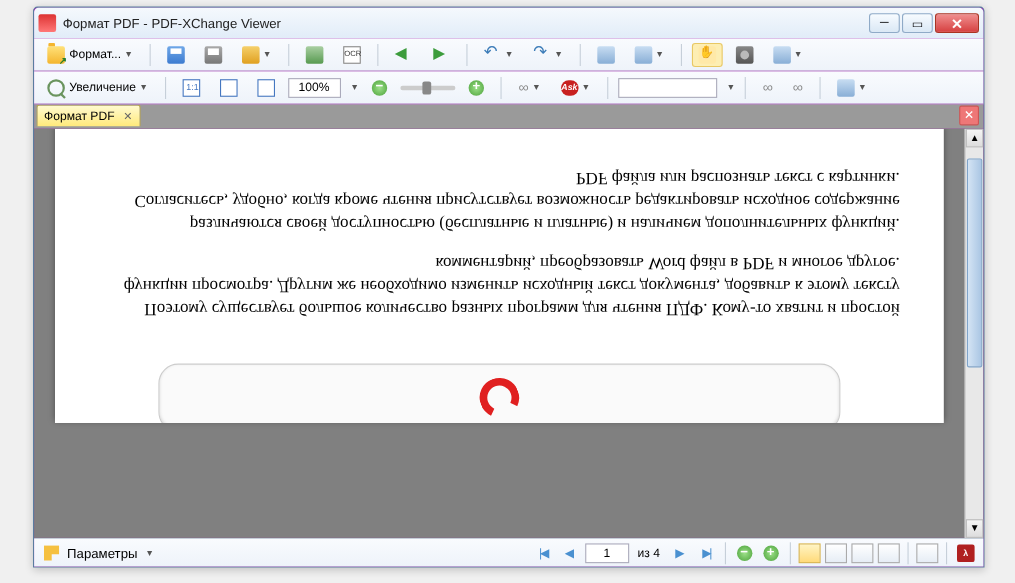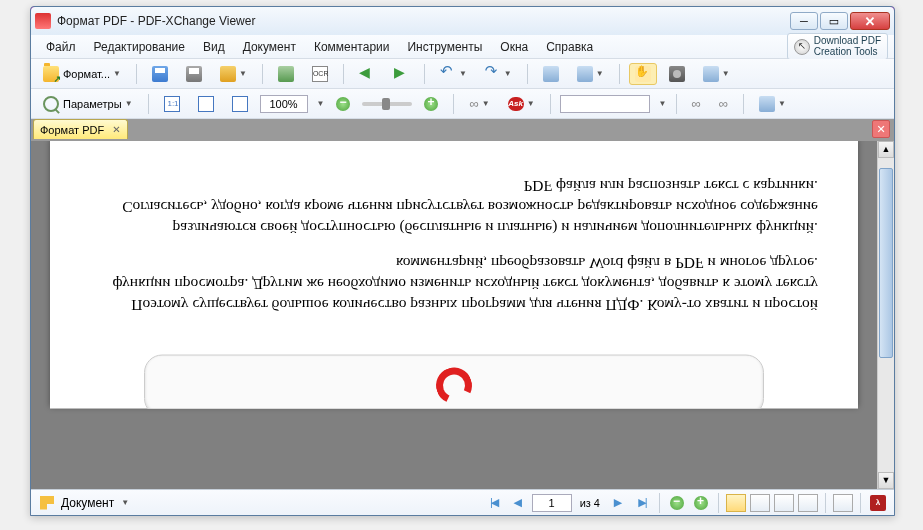--- a/index.html
+++ b/index.html
@@ -95,37 +95,20 @@
   <div class="titlebar">
     <span class="app-icon"></span>
     <span class="title-text">Формат PDF - PDF-XChange Viewer</span>
     <div class="win-controls">
       <div class="win-btn">─</div>
       <div class="win-btn">▭</div>
       <div class="win-btn close">✕</div>
     </div>
   </div>
 
-  <div class="menubar">
-    <div class="menu-item">Файл</div>
-    <div class="menu-item">Редактирование</div>
-    <div class="menu-item">Вид</div>
-    <div class="menu-item">Документ</div>
-    <div class="menu-item">Комментарии</div>
-    <div class="menu-item">Инструменты</div>
-    <div class="menu-item">Окна</div>
-    <div class="menu-item">Справка</div>
-    <div class="promo">
-      <span class="cursor-icon"></span>
-      <div class="promo-text">
-        <div>Download PDF</div>
-          <div>Creation Tools</div>
-      </div>
-    </div>
-  </div>
 
   <div class="toolbar">
     <div class="btn">
       <span class="icon ico-folder"></span>
       <span class="btn-text">Формат...</span>
       <span class="dd">▼</span>
     </div>
     <span class="sep"></span>
     <div class="btn">
         <span class="icon ico-save"></span>
@@ -177,21 +160,21 @@
       </div>
     <div class="btn">
         <span class="icon ico-generic"></span>
         <span class="dd">▼</span>
       </div>
   </div>
 
   <div class="toolbar2">
     <div class="btn">
       <span class="ico-zoom"></span>
-      <span class="btn-text">Параметры</span>
+      <span class="btn-text">Увеличение</span>
       <span class="dd">▼</span>
     </div>
     <span class="sep"></span>
     <div class="btn">
         <span class="icon ico-fit">1:1</span>
       </div>
     <div class="btn">
         <span class="icon ico-page"></span>
       </div>
     <div class="btn">
@@ -261,21 +244,21 @@
         </div>
       <div class="sb-btn">▼</div>
     </div>
   </div>
 
 
   <div class="statusbar2">
     <div class="sbtn">
         <span class="flag"></span>
       </div>
-    <span>Документ</span>
+    <span>Параметры</span>
     <span class="dd">▼</span>
     <div style="flex:1"></div>
     <div class="sbtn nav-first"></div>
     <div class="sbtn nav-prev"></div>
     <input class="page-no" value="1" style="">
     <span class="page-total">из 4</span>
     <div class="sbtn nav-next"></div>
     <div class="sbtn nav-last"></div>
     <span class="sep"></span>
     <div class="sbtn">

